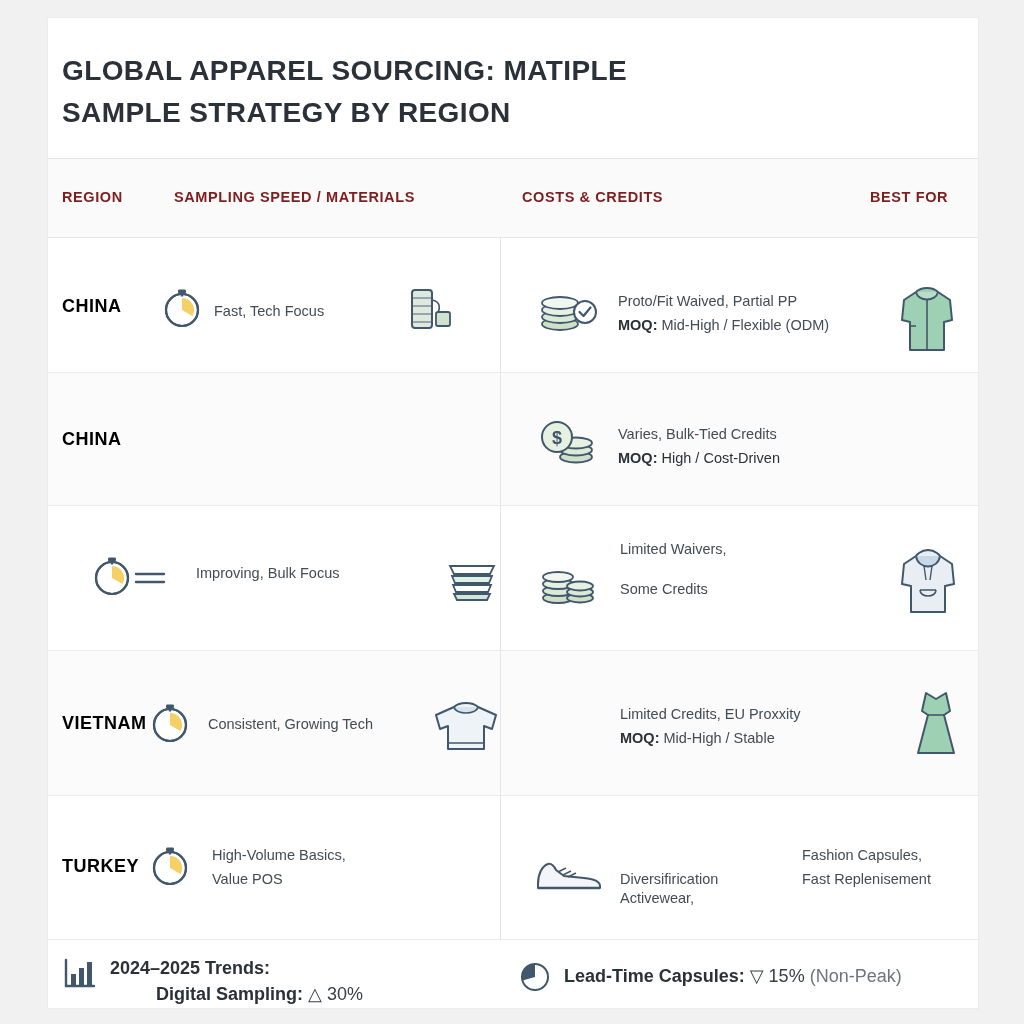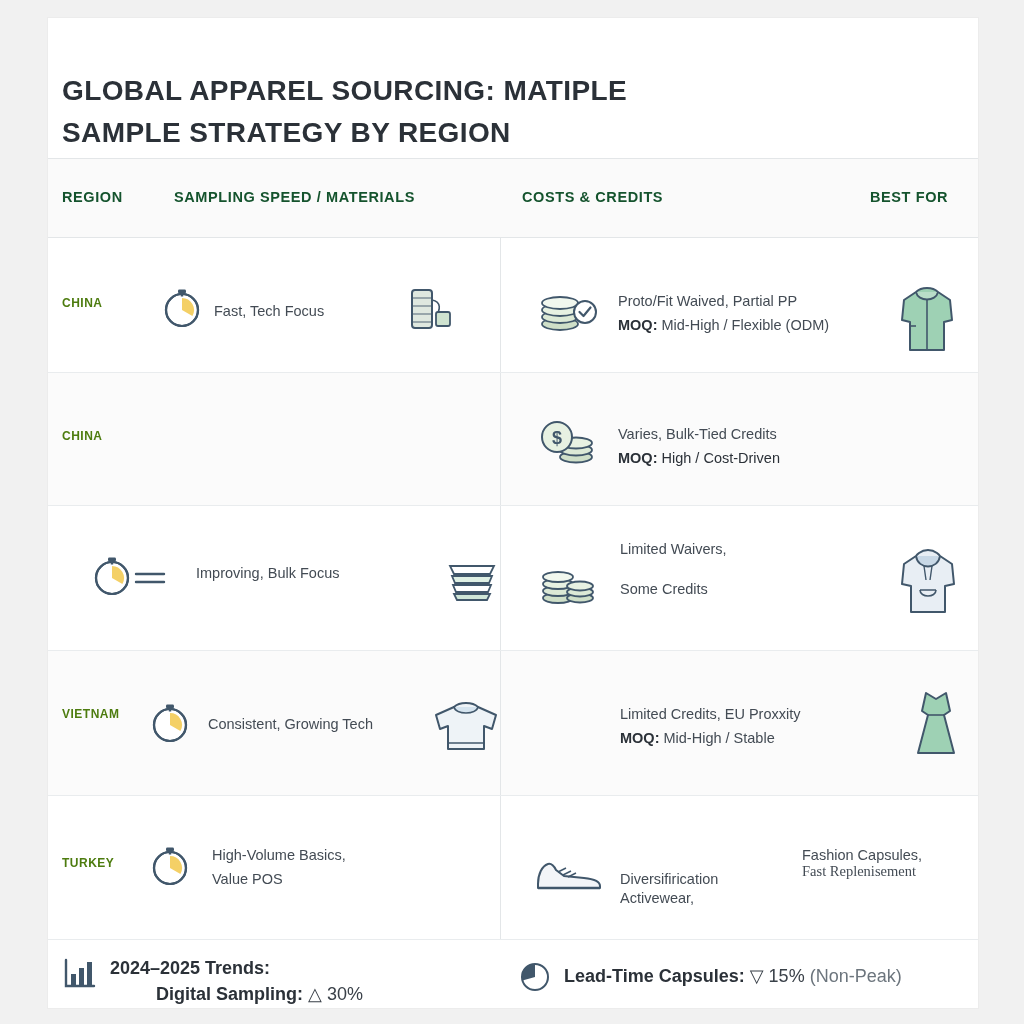--- a/index.html
+++ b/index.html
@@ -22,21 +22,21 @@
     left: 48px;
     top: 18px;
     width: 930px;
     height: 990px;
     background: #ffffff;
     box-sizing: border-box;
     box-shadow: 0 0 0 1px #ececec;
   }
   
   .title-block {
-    padding: 52px 0 0 14px;
+    padding: 32px 0 0 14px;
     height: 140px;
     box-sizing: border-box;
   }
   .title-line {
     font-size: 28px;
     font-weight: bold;
     color: #2b3138;
     letter-spacing: 0.4px;
     line-height: 42px;
     text-transform: uppercase;
@@ -51,21 +51,21 @@
     position: relative;
     height: 78px;
     background: #fafafa;
     border-bottom: 1px solid #e3e6e8;
   }
   .hdr {
     position: absolute;
     top: 30px;
     font-size: 14.5px;
     font-weight: bold;
-    color: #14532d;
+    color: #7f1d1d;
     letter-spacing: 0.6px;
     text-transform: uppercase;
   }
   .hdr-region { left: 14px; }
   .hdr-speed  { left: 126px; }
   .hdr-costs  { left: 474px; }
   .hdr-best   { left: 822px; }
 
   
   .row {
@@ -78,23 +78,23 @@
     position: absolute;
     top: 0;
     bottom: 0;
     left: 452px;
     width: 1px;
     background: #e3e6e8;
   }
   .region-label {
     position: absolute;
     left: 14px;
-    font-size: 12px;
+    font-size: 18px;
     font-weight: bold;
-    color: #4d7c0f;
+    color: #000000;
     letter-spacing: 0.5px;
     text-transform: uppercase;
   }
   .cell-text {
     position: absolute;
     font-size: 14.5px;
     color: #434b54;
     line-height: 22px;
   }
   .cell-text b { color: #2b3138; }
@@ -248,21 +248,21 @@
           <path d="M30 10 C22 10 18 16 18 16 L6 24 L4 44 L13 46 L13 72 L47 72 L47 46 L56 44 L54 24 L42 16 C42 16 38 10 30 10 Z" fill="#e8eef4" stroke="#41576b" stroke-width="2" stroke-linejoin="round"></path>
           <path d="M18 16 C20 30 40 30 42 16" fill="#c8d8e6" stroke="#41576b" stroke-width="1.8"></path>
           <path d="M22 50 H38 M22 50 C22 58 38 58 38 50" stroke="#41576b" stroke-width="1.6" fill="none"></path>
           <path d="M26 26 L28 40 M34 26 L32 40" stroke="#41576b" stroke-width="1.4"></path>
         </svg>
       </div>
     </div>
 
     <div class="row alt" style="height:145px;">
       <div class="vline"></div>
-      <div class="region-label" style="top:56px;text-align:center;">VIETNAM</div>
+      <div class="region-label" style="top:62px;text-align:center;">VIETNAM</div>
 
       <div class="icon" style="left:100px; top:48px;">
         <svg width="44" height="48" viewBox="0 0 44 48">
           <circle cx="22" cy="26" r="16" fill="#ffffff" stroke="#41576b" stroke-width="2.2"></circle>
           <path d="M22 26 L22 14 A12 12 0 0 1 32.4 32 Z" fill="#f2c84b" opacity="0.85"></path>
           <circle cx="22" cy="26" r="16" fill="none" stroke="#41576b" stroke-width="2.2"></circle>
           <rect x="18" y="5.5" width="8" height="4" rx="1.4" fill="#41576b"></rect>
           <rect x="20.8" y="9" width="2.4" height="3.5" fill="#41576b"></rect>
         </svg>
       </div>
@@ -310,21 +310,21 @@
         <svg width="74" height="42" viewBox="0 0 74 42">
           <path d="M6 30 C6 20 10 12 16 10 C20 9 22 12 24 16 L32 22 L52 24 C62 25 68 28 68 32 L68 34 H6 Z" fill="#f3f5f8" stroke="#41576b" stroke-width="2" stroke-linejoin="round"></path>
           <path d="M6 34 H68" stroke="#41576b" stroke-width="2.4"></path>
           <path d="M26 18 L34 14 M31 21 L39 17 M36 23 L44 19" stroke="#41576b" stroke-width="1.5"></path>
         </svg>
       </div>
       <div class="cell-text" style="left:572px; top:48px;margin-top:43px;">Activewear,</div>
       <div class="cell-text" style="left:572px; top:72px;">Diversifirication</div>
 
       <div class="cell-text" style="left:754px; top:48px;">Fashion Capsules,</div>
-      <div class="cell-text" style="left:754px; top:64px;font-family:Liberation Serif, serif;">Fast Replenisement</div>
+      <div class="cell-text" style="left:754px; top:72px;">Fast Replenisement</div>
     </div>
 
     <div class="footer">
       <div class="icon" style="left:14px; top:16px;">
         <svg width="36" height="34" viewBox="0 0 36 34">
           <path d="M4 4 L4 30 L32 30" stroke="#41576b" stroke-width="2.4" fill="none" stroke-linecap="round"></path>
           <rect x="9" y="18" width="5" height="11" fill="#41576b"></rect>
           <rect x="17" y="12" width="5" height="17" fill="#41576b"></rect>
           <rect x="25" y="6" width="5" height="23" fill="#41576b"></rect>
         </svg>

